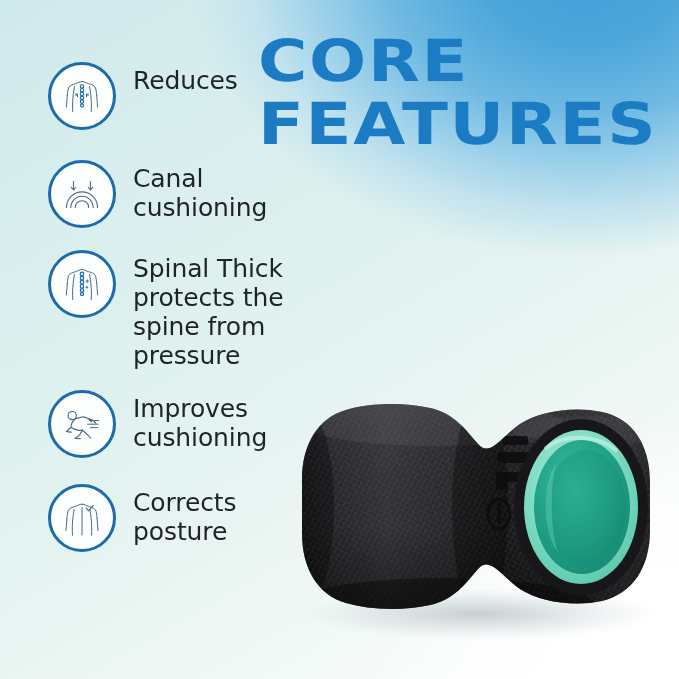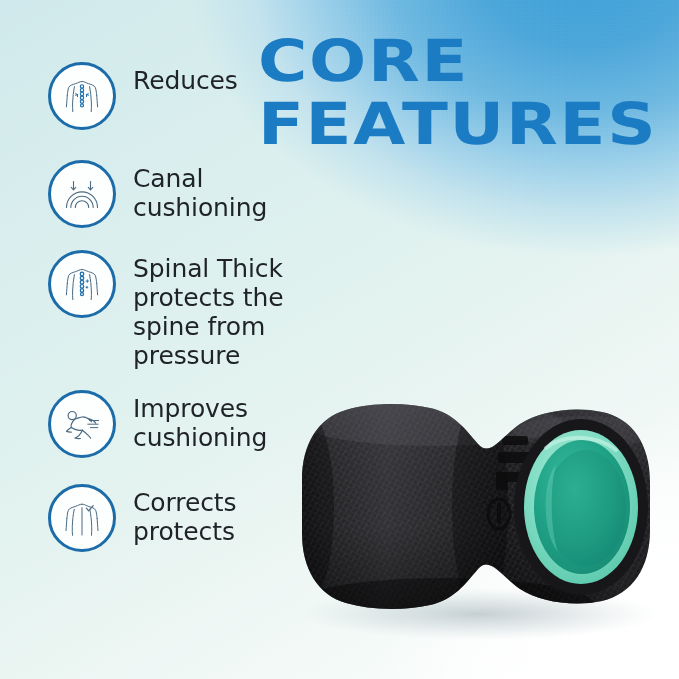--- a/index.html
+++ b/index.html
@@ -293,21 +293,21 @@
 
           <path d="M24 13.6v27.4"></path>
 
           <g stroke="#4b6b82" stroke-width="1.2">
             <path d="M28.4 14.2l2.2 2.6 4.6-5.2"></path>
           </g>
         </svg>
       </div>
       <div class="feature-label">
         <span>Corrects</span><br>
-        <span>protects</span>
+        <span>posture</span>
       </div>
     </div>
 
   </div>
 
   <div class="product">
     <svg width="392" height="300" viewBox="0 0 392 300">
       <defs>
 
         <linearGradient id="bodyShade" x1="0" y1="0" x2="1" y2="0">

